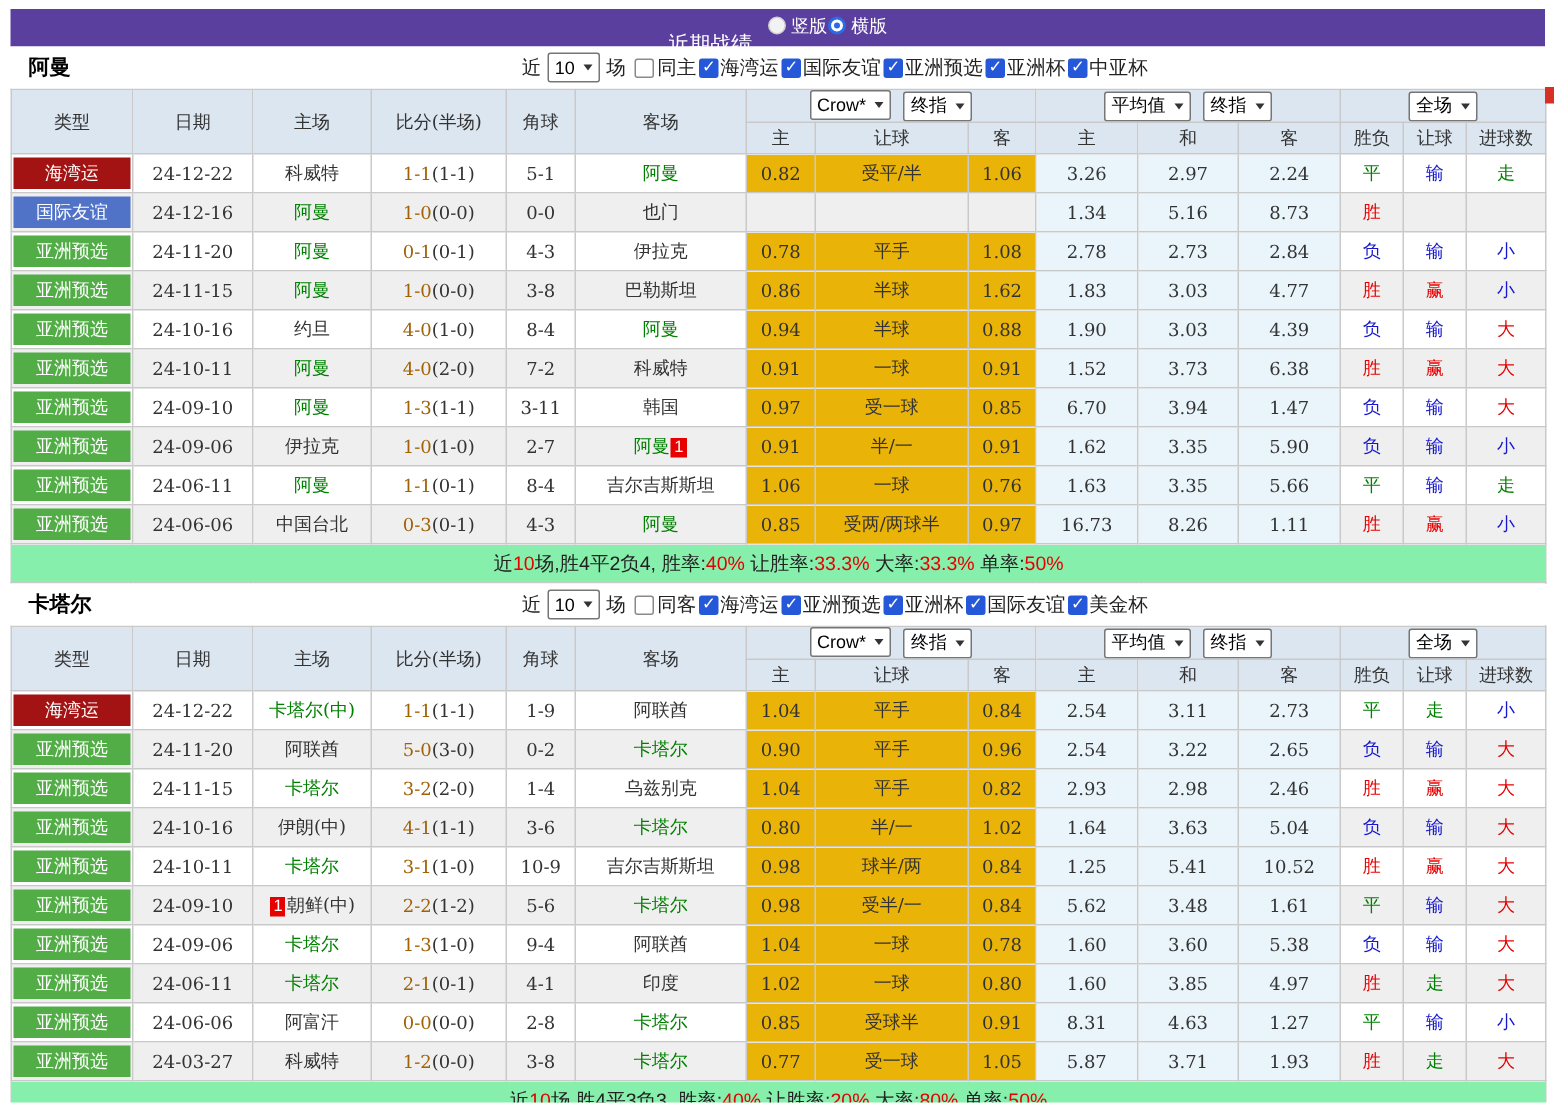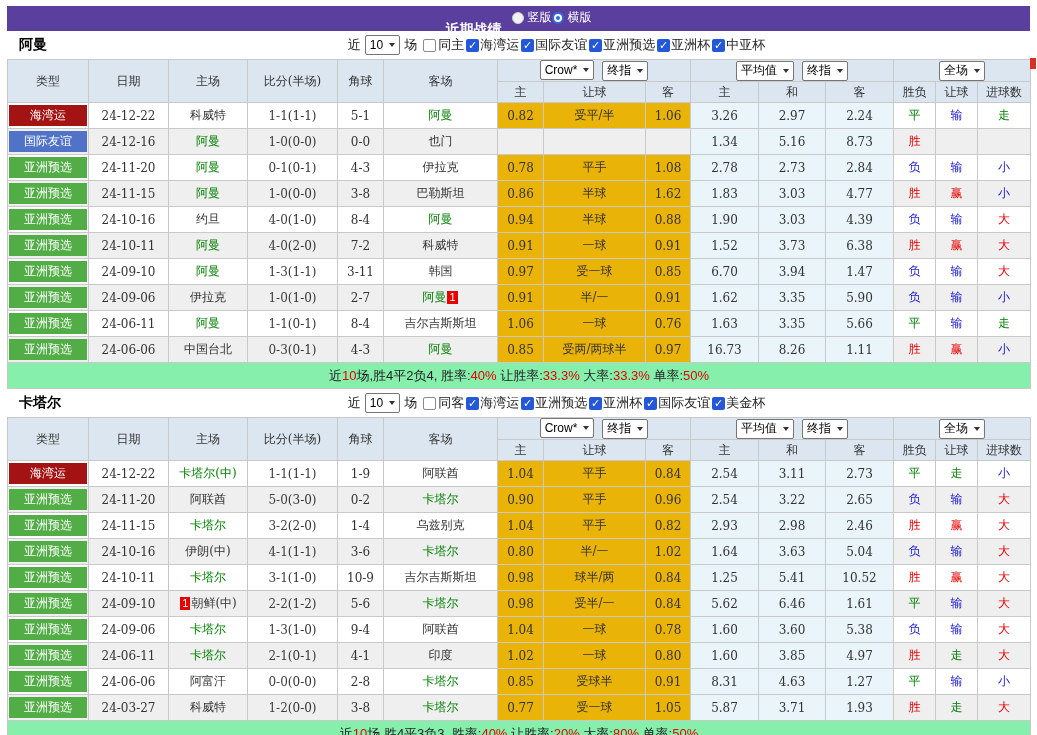--- a/index.html
+++ b/index.html
@@ -1,20 +1,20 @@
 <!DOCTYPE html>
 <html><head>
 <meta charset="utf-8">
 <style>
   html,body{margin:0;padding:0;background:#fff;width:1037px;height:735px;overflow:hidden;
     font-family:"Liberation Sans","DejaVu Sans",sans-serif;}
   .page{position:relative;width:1023px;margin:6px 7px 0 7px;}
   
   .title-bar{height:25px;display:flex;align-items:center;justify-content:center;gap:10px;color:#fff;}
-  .title-bar .title{font-weight:bold;font-size:14px;margin-top:22px;}
+  .title-bar .title{font-weight:normal;font-size:14px;margin-top:22px;}
   .title-bar label{font-size:12px;display:inline-flex;align-items:center;gap:4px;cursor:pointer;}
   .rad{width:12px;height:12px;border-radius:50%;display:inline-block;box-sizing:border-box;position:relative;}
   .rad.off{background:#f2f2f2;border:1px solid #cfcfcf;}
   .rad.on{background:#fff;border:2px solid #2b6be4;}
   .rad.on::after{content:"";position:absolute;left:2px;top:2px;width:4px;height:4px;border-radius:50%;background:#2b6be4;}
   
   .filterbar{position:relative;height:28px;display:flex;align-items:center;font-size:13px;color:#222;background:#fff;}
   .teamname{position:absolute;left:12px;font-weight:bold;font-size:14px;color:#000;}
   .fcontrols{margin:0 auto;display:flex;align-items:center;transform:translateX(38px);}
   .cb{display:inline-block;width:13px;height:13px;border-radius:2px;background:#2458d8;color:#fff;
@@ -29,21 +29,21 @@
   table.t th,table.t td{border:1px solid #c9c9c9;padding:0;overflow:hidden;white-space:nowrap;}
   table.t{border:1px solid #b3b3b3;}
   table.t thead th{background:#dce6f0;font-weight:normal;font-size:12px;height:20px;}
   table.t thead tr.selrow th{height:21px;}
   table.t td{height:25px;}
   tr.alt td:not(.hc):not(.av){background:#efefef;}
   td.hc{background:#eab308;}
   td.av{background:#eaf4fb;}
   .badge{margin:1px;height:21px;line-height:21px;color:#fff;font-size:12px;font-family:"Liberation Sans",sans-serif;}
   .green{color:#008000;}
-  .sc{color:#404040;}
+  .sc{color:#a16207;}
   .card{display:inline-block;background:#e60000;color:#fff;font-size:11px;line-height:13px;padding:0 2px;margin:0 1px;font-family:"Liberation Sans",sans-serif;}
   .r{color:#e60000;} .b{color:#1717cf;} .g{color:#008000;}
   td.sum{height:23px;background:#86efac;font-size:13px;color:#222;font-family:"Liberation Sans",sans-serif;}
   td.sum .red{color:#e60000;}
   .edge{position:absolute;left:1030px;top:58px;width:6px;height:11px;background:#d93025;}
 </style>
 </head>
 <body>
 
 <div class="page">
@@ -516,21 +516,21 @@
             </td>
             <td>24-09-10</td>
             <td><span class="card">1</span><span>朝鲜(中)</span></td>
             <td><span class="sc">2-2</span><span>(1-2)</span></td>
             <td>5-6</td>
             <td><span class="green">卡塔尔</span></td>
             <td class="hc">0.98</td>
             <td class="hc">受半/一</td>
             <td class="hc">0.84</td>
             <td class="av">5.62</td>
-            <td class="av">6.46</td>
+            <td class="av">3.48</td>
             <td class="av">1.61</td>
             <td><span class="g">平</span></td>
             <td><span class="b">输</span></td>
             <td><span class="r">大</span></td>
           </tr>
           <tr>
             <td>
               <div class="badge" style="background: rgb(82, 173, 71);">亚洲预选</div>
             </td>
             <td>24-09-06</td>

